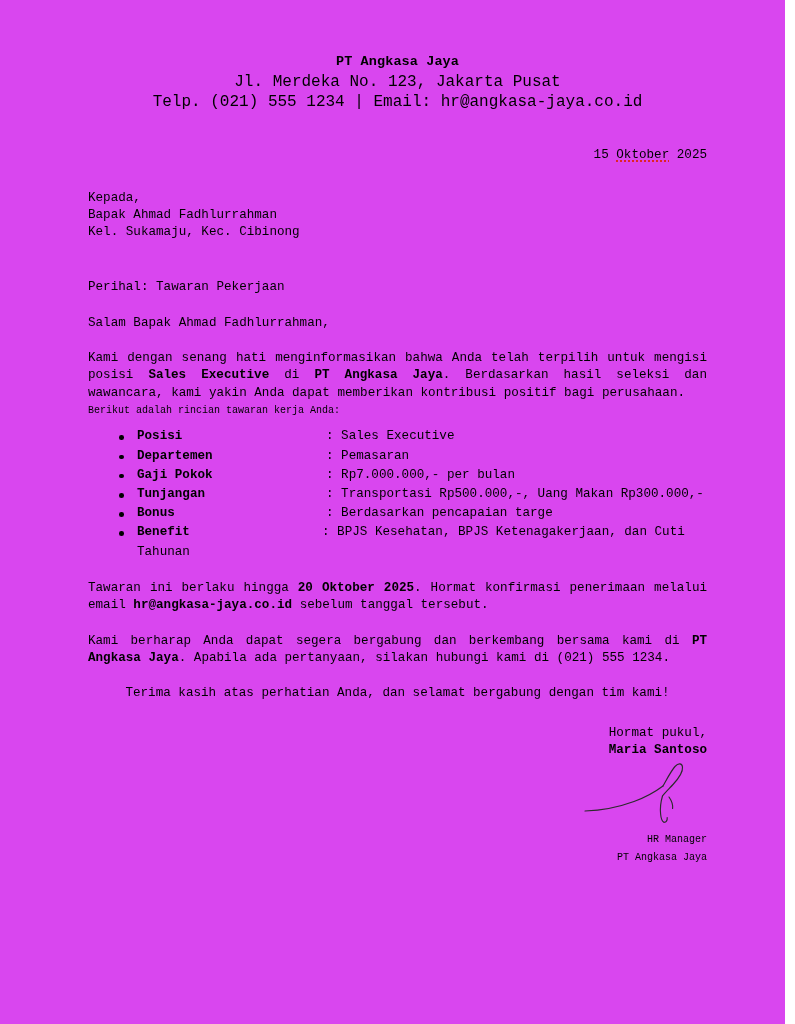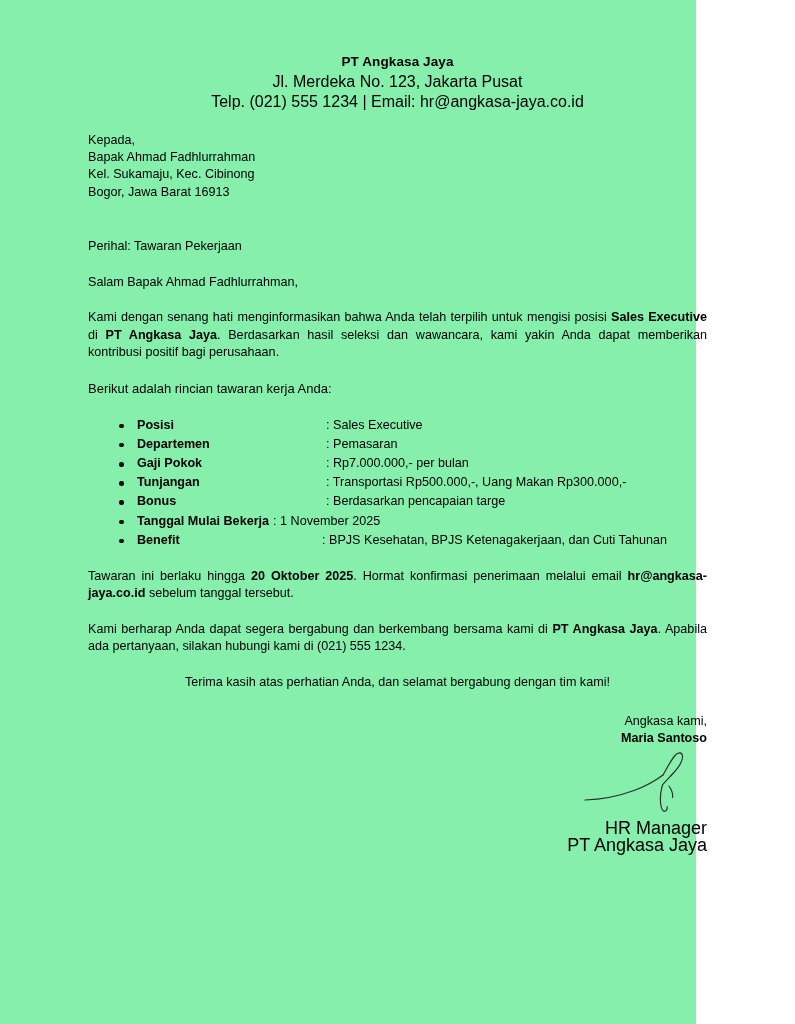--- a/index.html
+++ b/index.html
@@ -11,23 +11,24 @@
     width: 795px;
     height: 1024px;
     font-family: "Liberation Sans", sans-serif;
     color: #000000;
     position: relative;
     overflow: hidden;
   }
   .page {
     position: absolute;
     left: 0; top: 0;
-    width: 696px;
+    width: 785px;
     height: 1024px;
-    background: #86efac;
+    background: #d946ef;
+    font-family: Liberation Mono, monospace;
   }
   .content {
     position: absolute;
     left: 88px;
     top: 0;
     width: 619px;
   }
 
   
   .letterhead {
@@ -55,21 +56,21 @@
   .spellcheck {
     text-decoration: underline;
     text-decoration-style: dotted;
     text-decoration-color: #e02424;
     text-decoration-thickness: 1.5px;
     text-underline-offset: 2px;
   }
 
   
   .recipient {
-    margin-top: 20px;
+    margin-top: 28px;
     font-size: 12.6px;
     line-height: 17.2px;
   }
   .recipient div { white-space: nowrap; }
 
   .subject {
     margin-top: 37px;
     font-size: 12.6px;
     line-height: 17.2px;
   }
@@ -83,28 +84,27 @@
   .para {
     margin-top: 18px;
     font-size: 12.6px;
     line-height: 17.4px;
     text-align: justify;
   }
   .para.nojustify { text-align: center; }
   .para b { font-weight: bold; }
 
   .intro-list {
-    margin-top: 19px;
-    font-size: 13px;
+    font-size: 10px;
     line-height: 17.2px;
   }
 
   
   .details {
-    margin-top: 18px;
+    margin-top: 8px;
     font-size: 12.6px;
   }
   .detail-row {
     display: block;
     position: relative;
     padding-left: 49px;
     line-height: 19.2px;
     min-height: 19.2px;
   }
   .detail-row .bullet {
@@ -154,42 +154,42 @@
     height: 72px;
   }
   .signature-svg {
     position: absolute;
     right: 8px;
     top: 2px;
   }
 
   .signoff-role {
     text-align: right;
-    font-size: 18px;
+    font-size: 10px;
     line-height: 17.2px;
   }
 </style>
 </head>
 <body>
 
 <div class="page">
   <div class="content">
 
     <div class="letterhead">
       <div class="company-name">PT Angkasa Jaya</div>
       <div class="company-address">Jl. Merdeka No. 123, Jakarta Pusat</div>
       <div class="company-contact">Telp. (021) 555 1234 | Email: hr@angkasa-jaya.co.id</div>
     </div>
 
+    <div class="date-line"><span>15 </span><span class="spellcheck">Oktober</span><span> 2025</span></div>
 
     <div class="recipient">
       <div>Kepada,</div>
       <div>Bapak Ahmad Fadhlurrahman</div>
       <div>Kel. Sukamaju, Kec. Cibinong</div>
-      <div>Bogor, Jawa Barat 16913</div>
     </div>
 
     <div class="subject">Perihal: Tawaran Pekerjaan</div>
 
     <div class="greeting">Salam Bapak Ahmad Fadhlurrahman,</div>
 
     <div class="para"><span>Kami dengan senang hati menginformasikan bahwa Anda telah terpilih untuk mengisi posisi </span><b>Sales Executive</b><span> di </span><b>PT Angkasa Jaya</b><span>. Berdasarkan hasil seleksi dan wawancara, kami yakin Anda dapat memberikan kontribusi positif bagi perusahaan.</span></div>
 
     <div class="intro-list">Berikut adalah rincian tawaran kerja Anda:</div>
 
@@ -208,39 +208,36 @@
       </div>
 
       <div class="detail-row aligned">
         <span class="bullet"></span><span class="label">Tunjangan</span><span class="value">: Transportasi Rp500.000,-, Uang Makan Rp300.000,-</span>
       </div>
 
       <div class="detail-row aligned">
         <span class="bullet"></span><span class="label">Bonus</span><span class="value">: Berdasarkan pencapaian targe</span>
       </div>
 
-      <div class="detail-row inline">
-        <span class="bullet"></span><span class="label">Tanggal Mulai Bekerja</span><span class="value">: 1 November 2025</span>
-      </div>
 
 
       <div class="detail-row aligned-wide">
         <span class="bullet"></span><span class="label">Benefit</span><span class="value">: BPJS Kesehatan, BPJS Ketenagakerjaan, dan Cuti   Tahunan</span>
       </div>
 
     </div>
 
     <div class="para"><span>Tawaran ini berlaku hingga </span><b>20 Oktober 2025</b><span>. Hormat konfirmasi penerimaan melalui email </span><b>hr@angkasa-jaya.co.id</b><span> sebelum tanggal tersebut.</span></div>
 
     <div class="para"><span>Kami berharap Anda dapat segera bergabung dan berkembang bersama kami di </span><b>PT Angkasa Jaya</b><span>. Apabila ada pertanyaan, silakan hubungi kami di (021) 555 1234.</span></div>
 
     <div class="para nojustify">Terima kasih atas perhatian Anda, dan selamat bergabung dengan tim kami!</div>
 
     <div class="signoff">
-      <div>Angkasa kami,</div>
+      <div>Hormat pukul,</div>
       <div class="name">Maria Santoso</div>
     </div>
 
     <div class="signature-wrap">
       <svg class="signature-svg" width="118" height="68" viewBox="0 0 118 68">
         <g fill="none" stroke="#2b2b2b" stroke-width="1.15" stroke-linecap="round" stroke-linejoin="round">
 
           <path d="M4,50 C20,49.5 38,46 53,40.5 C64,36.5 74,31 82,25"></path>
 
           <path d="M82,25 C86,18 90,10 94,5.5 C97.5,1.8 101,2.2 101.5,6 C102,10.5 98,17 92,23.5 C88,27.8 84,31.5 81.5,35"></path>

